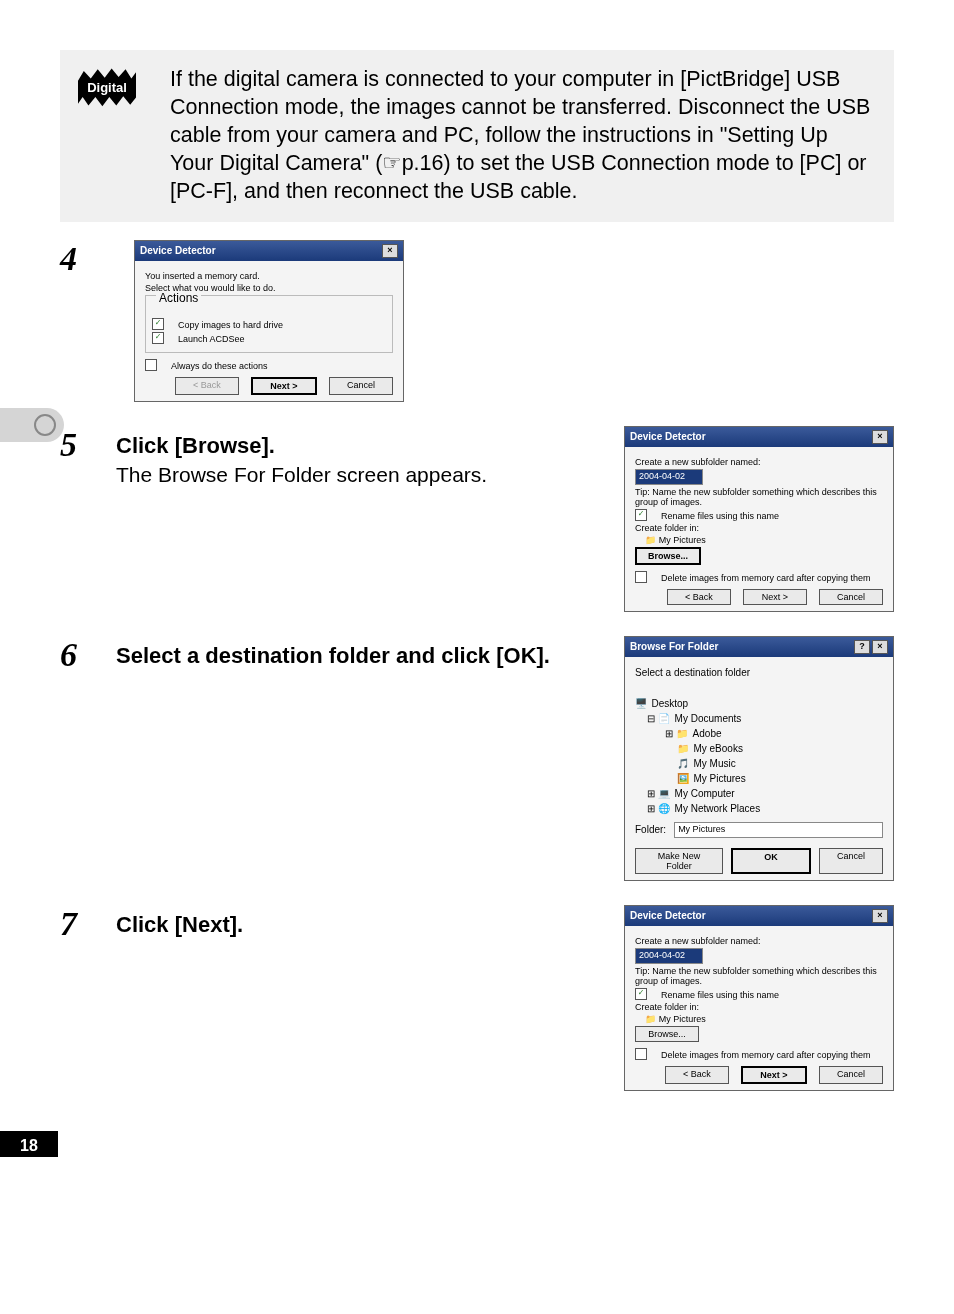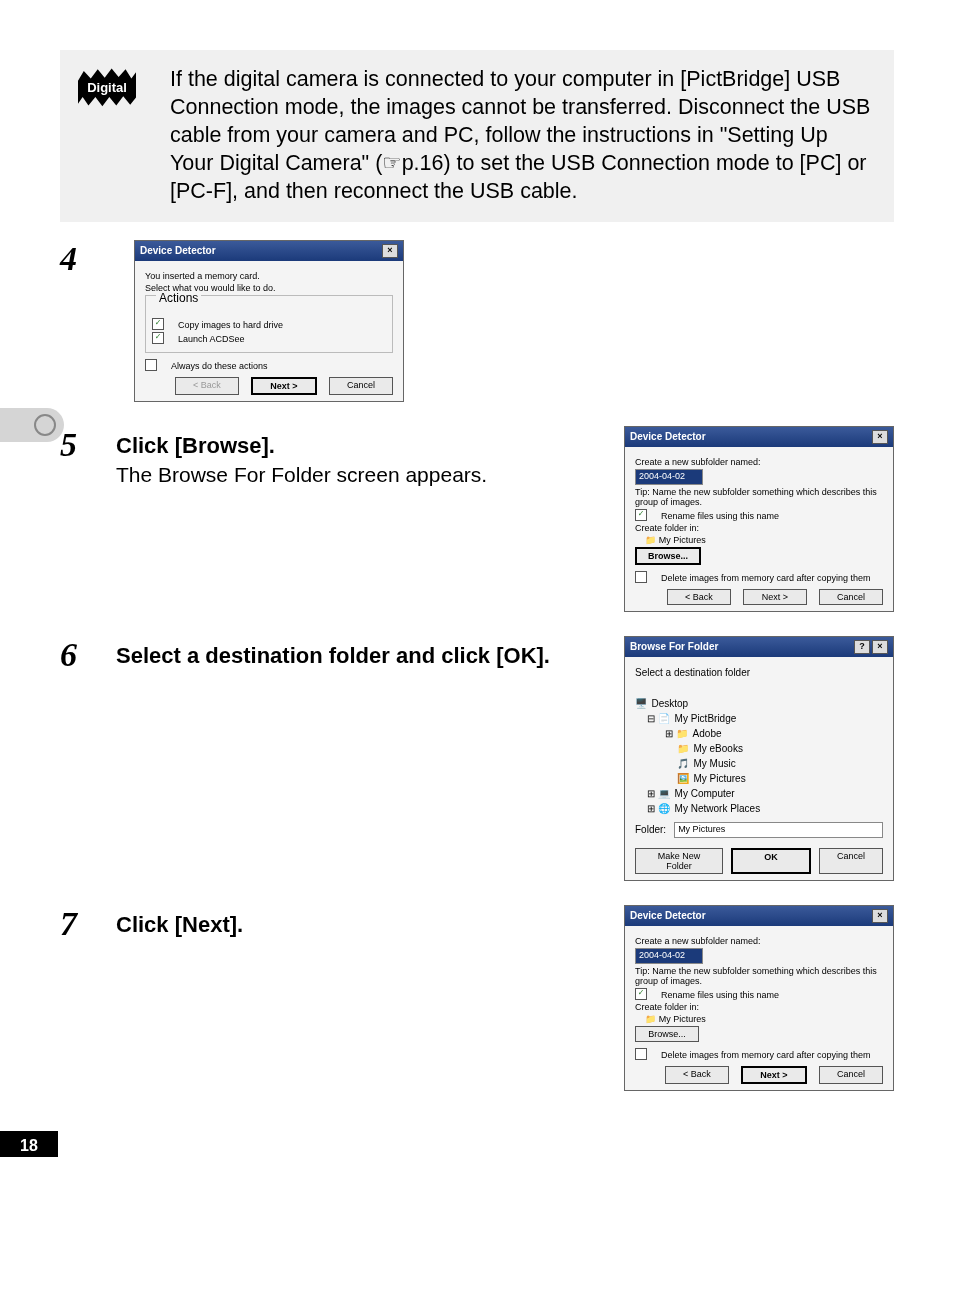--- a/index.html
+++ b/index.html
@@ -145,21 +145,21 @@
             <span>Browse For Folder</span>
           <span class="ctl">
               <span class="win-btn">?</span>
               <span class="win-btn">×</span>
             </span>
           </div>
         <div class="dlg-body" style="font-size:10px">
           <div class="txt" style="font-size:10px;margin-bottom:18px">Select a destination folder</div>
           <div class="tree">
             <div class="node">🖥️ <span>Desktop</span></div>
-            <div class="node" style="margin-left:12px">⊟ 📄 <span>My PictBridge</span></div>
+            <div class="node" style="margin-left:12px">⊟ 📄 <span>My Documents</span></div>
             <div class="node" style="margin-left:30px">⊞ 📁 <span>Adobe</span></div>
             <div class="node" style="margin-left:42px">📁 <span>My eBooks</span></div>
             <div class="node" style="margin-left:42px">🎵 <span>My Music</span></div>
             <div class="node" style="margin-left:42px">🖼️ <span>My Pictures</span></div>
             <div class="node" style="margin-left:12px">⊞ 💻 <span>My Computer</span></div>
             <div class="node" style="margin-left:12px">⊞ 🌐 <span>My Network Places</span></div>
           </div>
           <div class="folder-row">
             <span class="lbl">Folder:</span>
             <span class="input">My Pictures</span>

